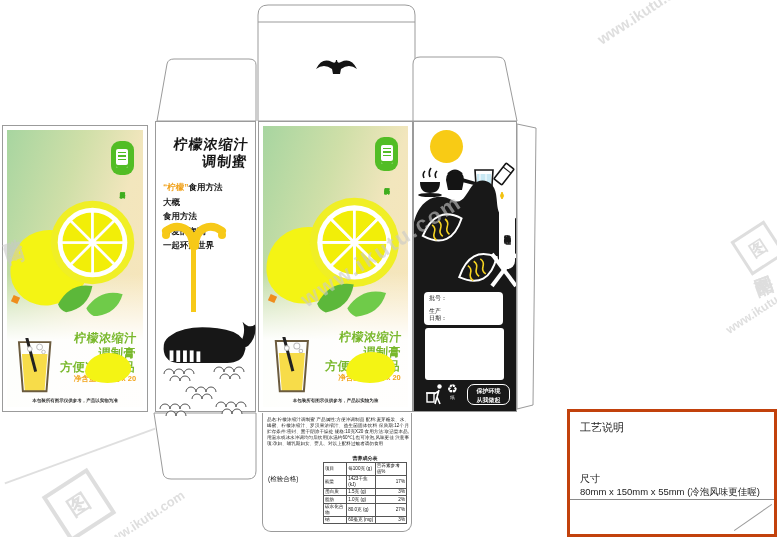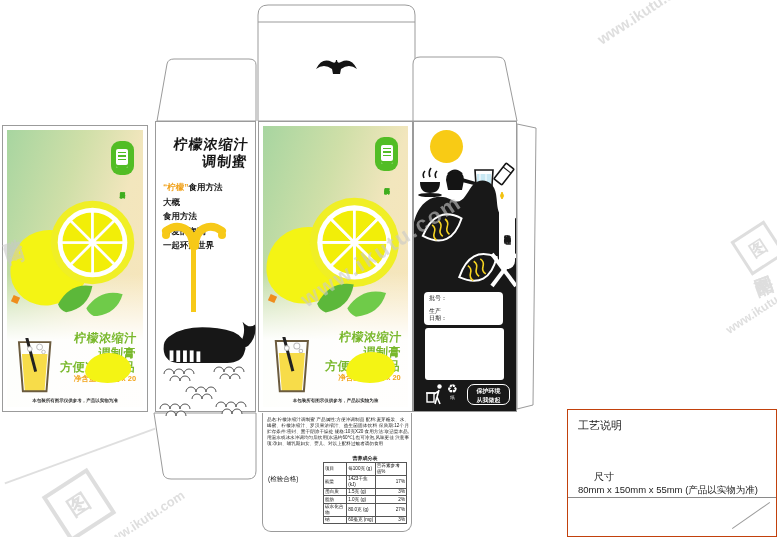--- a/index.html
+++ b/index.html
@@ -62,26 +62,26 @@
   #flap3{left:262px;top:413px;width:150px;height:119px;border:1px solid #9b9b9b;border-top:none;
     border-radius:0 0 9px 9px;background:#fff;z-index:3;position:absolute;box-sizing:border-box;}
   .fineprint{position:absolute;left:4px;top:4px;width:142px;font-size:4.6px;line-height:6px;color:#222;text-align:justify;}
   .inspect{position:absolute;left:5px;top:62px;font-size:6.5px;color:#222;}
   .ntable{position:absolute;right:4px;bottom:7px;width:84px;font-size:4.6px;color:#111;}
   .ntable .nt-title{text-align:center;font-weight:bold;font-size:5px;margin-bottom:1px;}
   .ntable table{width:100%;border-collapse:collapse;}
   .ntable td,.ntable th{border:0.5px solid #555;padding:0.5px 1px;line-height:5.5px;font-weight:normal;text-align:left;}
   .ntable td:last-child{text-align:right;}
   
-  #notes{left:567px;top:409px;width:210px;height:128px;border:1px solid #c2410c;background:#fff;
+  #notes{left:567px;top:409px;width:210px;height:128px;border:3px solid #c2410c;background:#fff;
     position:absolute;z-index:3;box-sizing:border-box;font-size:10px;color:#222;}
   #notes .n-title{position:absolute;left:10px;top:8px;font-size:11px;}
   #notes .n-body{position:absolute;left:10px;top:27px;width:192px;line-height:13px;font-size:10px;}
   #notes .red{color:#e03a2f;}
-  #notes .n-sizelbl{position:absolute;left:26px;top:60px;text-align:right;}
+  #notes .n-sizelbl{position:absolute;left:10px;top:60px;text-align:right;}
   #notes .n-sizeval{position:absolute;left:10px;top:74px;font-size:9.5px;}
   #notes .divider{position:absolute;left:0;top:87px;width:100%;border-top:1px solid #8a8a8a;}
   #notes .fold{position:absolute;left:160px;top:105px;width:46px;border-top:1px solid #9b9b9b;transform:rotate(-35deg);}
   
   .wm{position:absolute;color:#c9c9c9;opacity:.6;pointer-events:none;z-index:60;font-weight:bold;}
   .wm-sq{border:3px solid #c9c9c9;display:flex;align-items:center;justify-content:center;}
 </style>
 </head>
 <body>
 
@@ -385,21 +385,21 @@
               <td>3%</td>
             </tr>
       </tbody>
         </table>
     </div>
   </div>
 
   <div id="notes">
     <div class="n-title">工艺说明</div>
     <div class="n-sizelbl">尺寸</div>
-    <div class="n-sizeval">80mm x 150mm x 55mm  (产品以实物为准)</div>
+    <div class="n-sizeval">80mm x 150mm x 55mm  (冷泡风味更佳喔)</div>
     <div class="divider"></div>
     <div class="fold"></div>
   </div>
 
   <div class="wm" style="left:288px;top:238px;font-size:22px;letter-spacing:2px;transform:rotate(-33deg);">www.ikutu.com</div>
   <div class="wm" style="left:590px;top:2px;font-size:15px;transform:rotate(-33deg);">www.ikutu.com</div>
   <div class="wm" style="left:-6px;top:226px;font-size:19px;writing-mode:vertical-rl;transform:rotate(-18deg);letter-spacing:3px;">酷图网</div>
   <div class="wm wm-sq" style="left:738px;top:228px;width:34px;height:34px;transform:rotate(-33deg);font-size:17px;">
       <span>图</span>
     </div>

